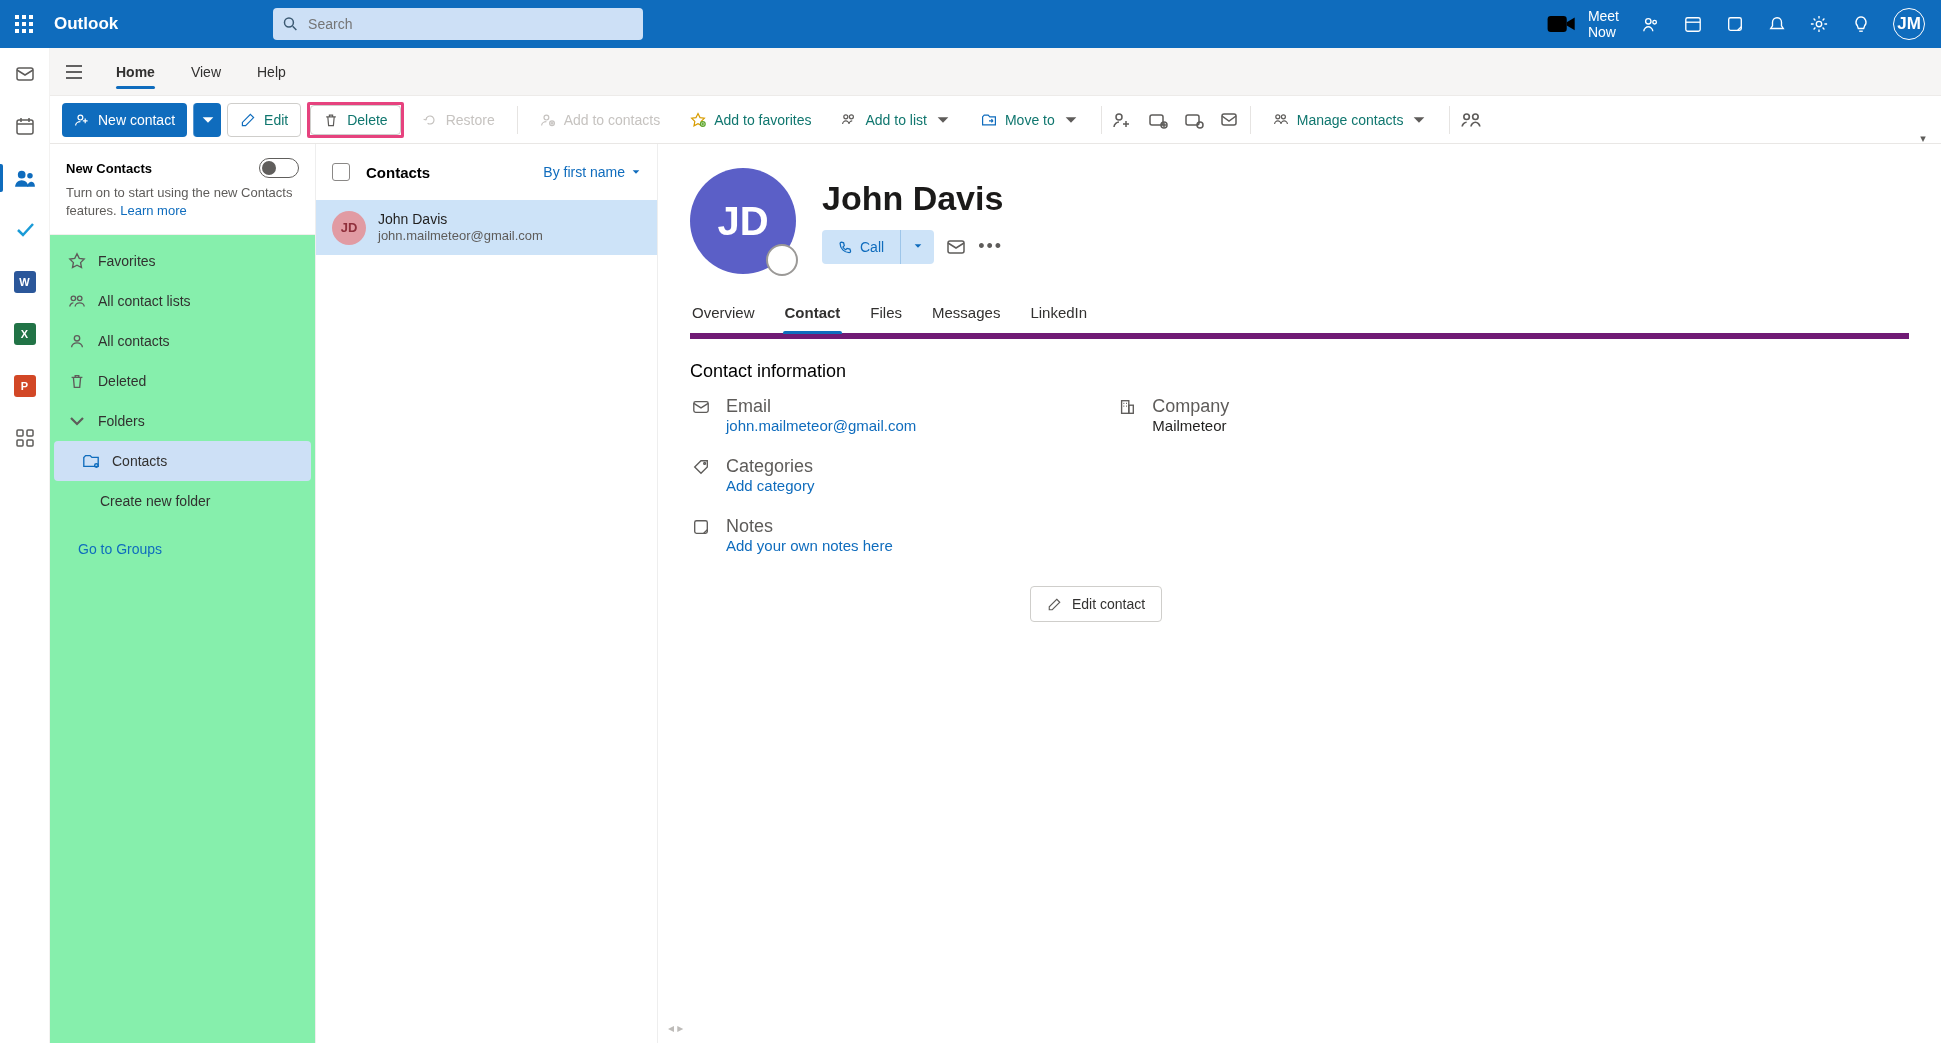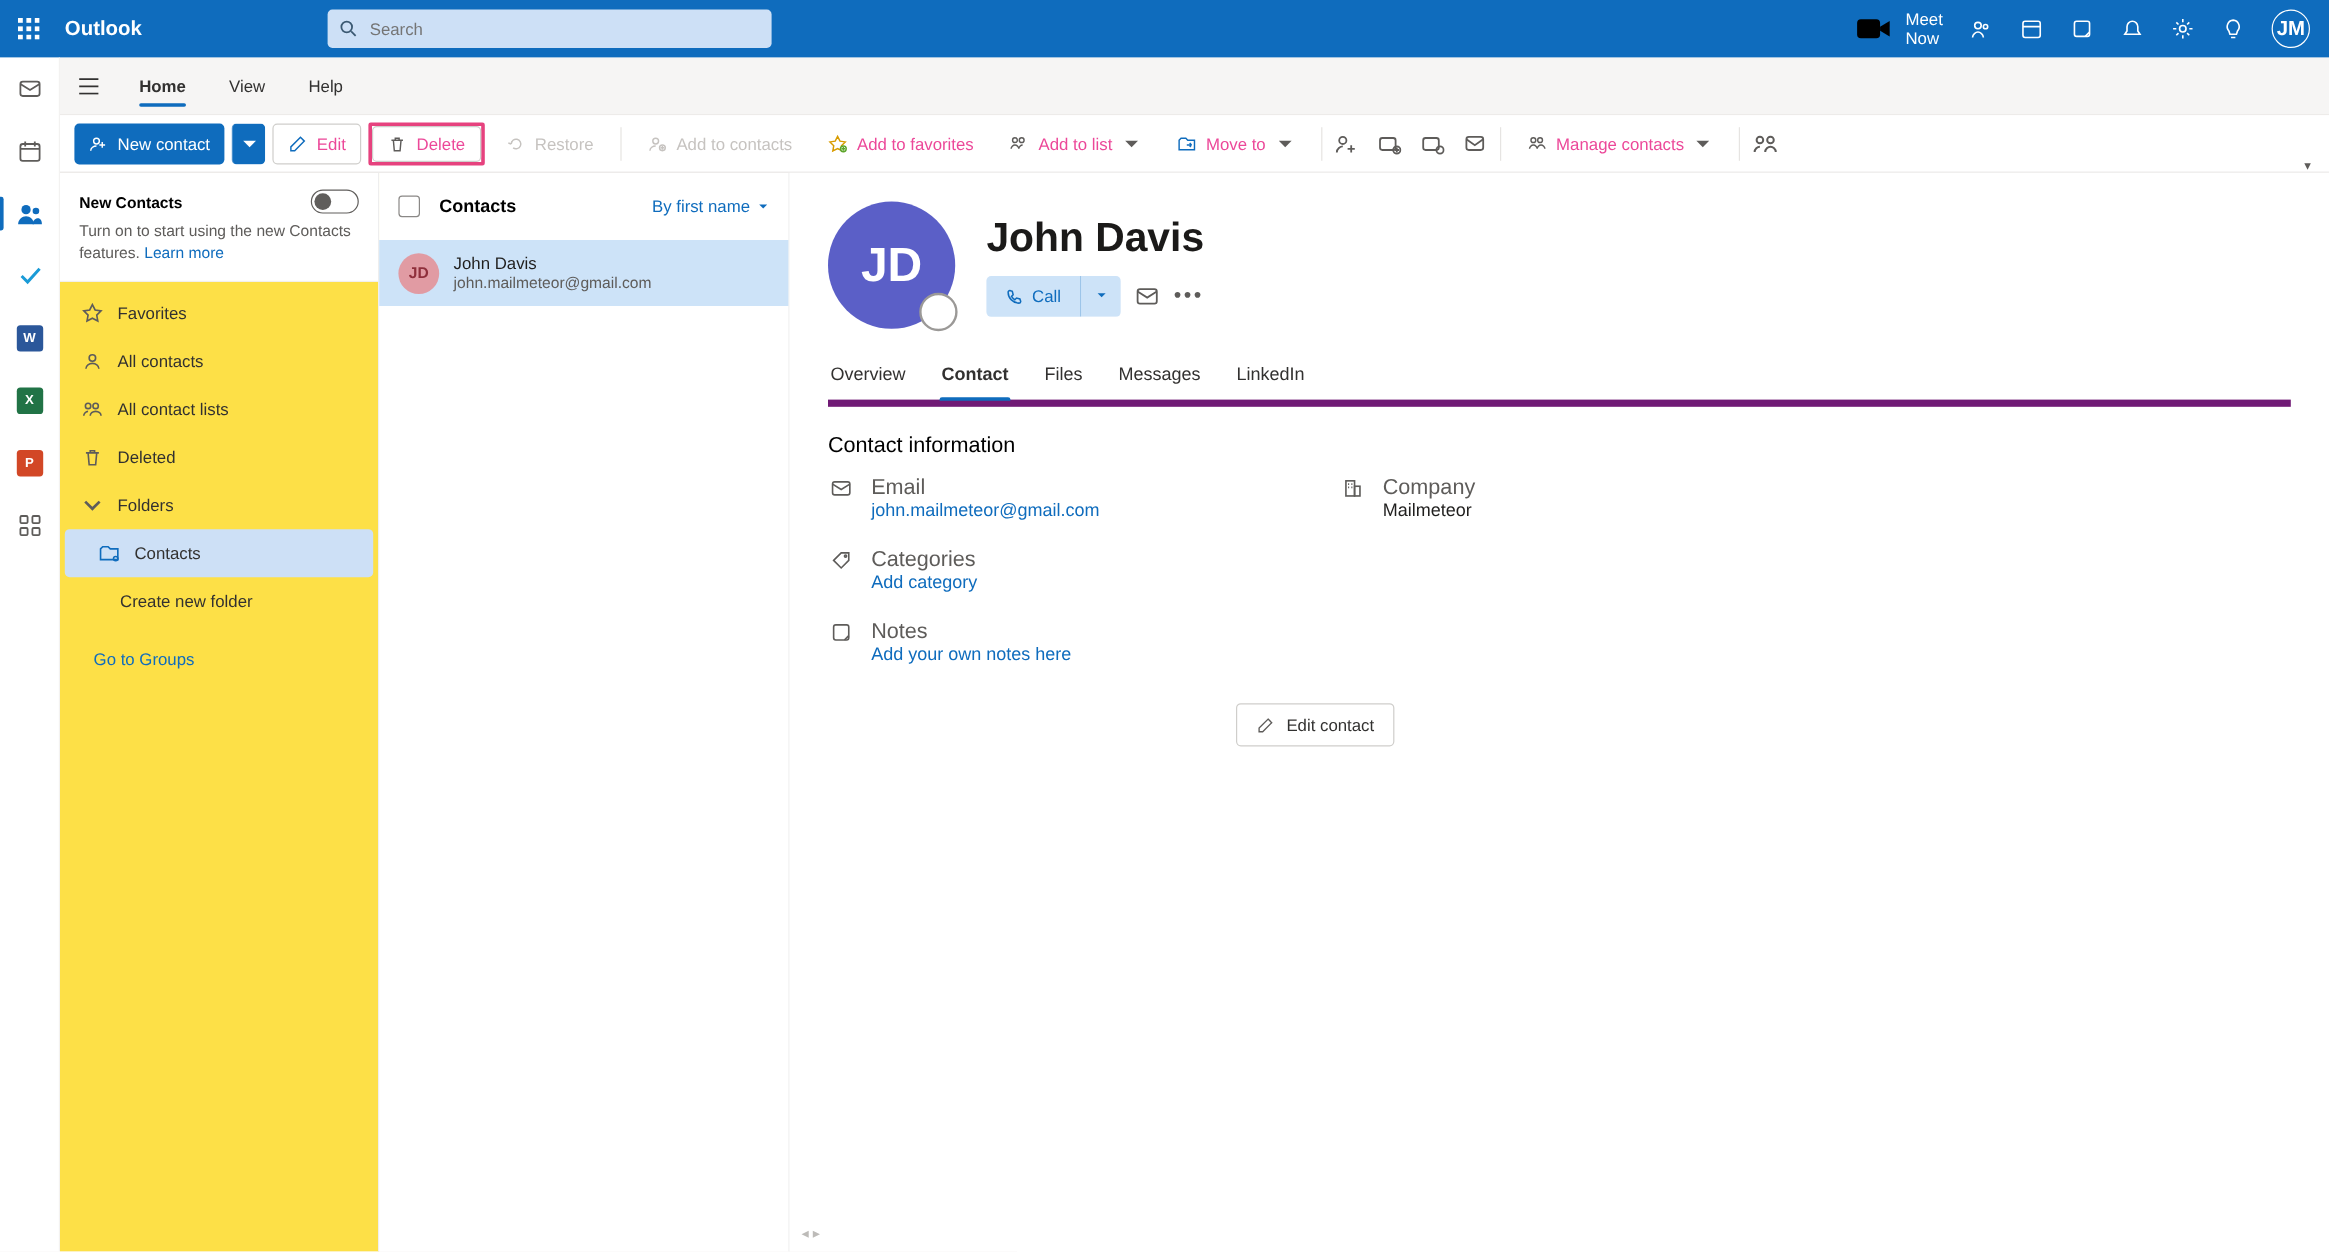--- a/index.html
+++ b/index.html
@@ -67,40 +67,40 @@
 
 
 .toolbar {
   height: 48px; display:flex; align-items:center; gap:6px;
   padding: 0 12px; background:#fff; border-bottom:1px solid #e9e7e5;
   position: relative;
 }
 .tbtn {
   height:34px; display:flex; align-items:center; gap:8px;
   padding:0 12px; border-radius:4px; font-size:14px; cursor:pointer;
-  color:#ec4899; border:none; background:transparent; white-space:nowrap;
+  color:#0f766e; border:none; background:transparent; white-space:nowrap;
 }
 .tbtn svg { width:16px; height:16px; }
 .tbtn.primary { background:#0f6cbd; color:#fff; }
 .tbtn.primary svg { stroke:#fff; fill:none; }
 .split-caret { background:#0f6cbd; color:#fff; width:28px; justify-content:center; border-left:1px solid rgba(255,255,255,0.3); padding:0; }
 .tbtn.disabled { color:#c6c3c0; cursor:default; }
 .tbtn.disabled svg { stroke:#c6c3c0; }
 .highlight { border:3px solid #e6427e; border-radius:2px; padding:0; }
 .highlight .tbtn { border:1px solid #cfcecb; height:30px; }
 .div { width:1px; height:28px; background:#e6e4e2; margin:0 4px; }
 .toolbar-icons { display:flex; gap:16px; }
 .toolbar-icons .ic { width:20px; height:20px; stroke:#5e5c5a; fill:none; stroke-width:1.5; cursor:pointer; }
 .chevron-more { width:28px; display:flex; align-items:center; justify-content:center; margin-left:auto; cursor:pointer; color:#5e5c5a; position:absolute; right:4px; bottom:-2px; font-size:11px; }
 
 
 .content { flex:1; display:flex; min-height:0; }
 
 
-.sidebar { width:266px; background:#fde047; border-right:1px solid #eee; display:flex; flex-direction:column; font-size:14px; }
+.sidebar { width:266px; background:#86efac; border-right:1px solid #eee; display:flex; flex-direction:column; font-size:14px; }
 .promo { background:#fff; padding:14px 16px; border-bottom:1px solid #f1efed; }
 .promo-head { display:flex; align-items:center; justify-content:space-between; }
 .promo-title { font-weight:600; font-size:13px; }
 .toggle { width:40px; height:20px; border:1px solid #605e5c; border-radius:10px; position:relative; background:#fff; cursor:pointer; }
 .toggle::after { content:""; position:absolute; left:2px; top:2px; width:14px; height:14px; border-radius:50%; background:#605e5c; }
 .promo-desc { font-size:13px; color:#5e5c5a; margin-top:6px; line-height:1.4; }
 .promo-desc a { color:#0f6cbd; text-decoration:none; }
 .nav-list { padding:6px 4px; }
 .nav-item {
   height:40px; display:flex; align-items:center; gap:12px;
@@ -441,32 +441,32 @@
         </div>
         <div class="nav-list">
           <div class="nav-item">
             <svg viewBox="0 0 20 20">
                 <path d="M10 2l2.5 5 5.5.8-4 4 1 5.5L10 14.7 5 17.3l1-5.5-4-4 5.5-.8z"></path>
               </svg>
             <span>Favorites</span>
           </div>
           <div class="nav-item">
             <svg viewBox="0 0 20 20">
-                <circle cx="10" cy="7" r="3"></circle>
-                <path d="M4 17c0-3 3-5 6-5s6 2 6 5"></path>
-              </svg>
-            <span>All contacts</span>
-          </div>
-          <div class="nav-item">
-            <svg viewBox="0 0 20 20">
                 <circle cx="6" cy="7" r="2.5"></circle>
                 <circle cx="13" cy="7" r="2.5"></circle>
                 <path d="M2 16c0-2 2-4 4-4M8 16c0-2 2-4 5-4s5 2 5 4"></path>
               </svg>
             <span>All contact lists</span>
+          </div>
+          <div class="nav-item">
+            <svg viewBox="0 0 20 20">
+                <circle cx="10" cy="7" r="3"></circle>
+                <path d="M4 17c0-3 3-5 6-5s6 2 6 5"></path>
+              </svg>
+            <span>All contacts</span>
           </div>
           <div class="nav-item">
             <svg viewBox="0 0 20 20">
                 <path d="M4 6h12M8 6V4h4v2M6 6l1 11h6l1-11"></path>
               </svg>
             <span>Deleted</span>
           </div>
           <div class="nav-item">
             <svg viewBox="0 0 12 12" width="12" height="12">
                 <path d="M2 4l4 4 4-4" stroke="#5e5c5a" fill="none" stroke-width="1.5"></path>

